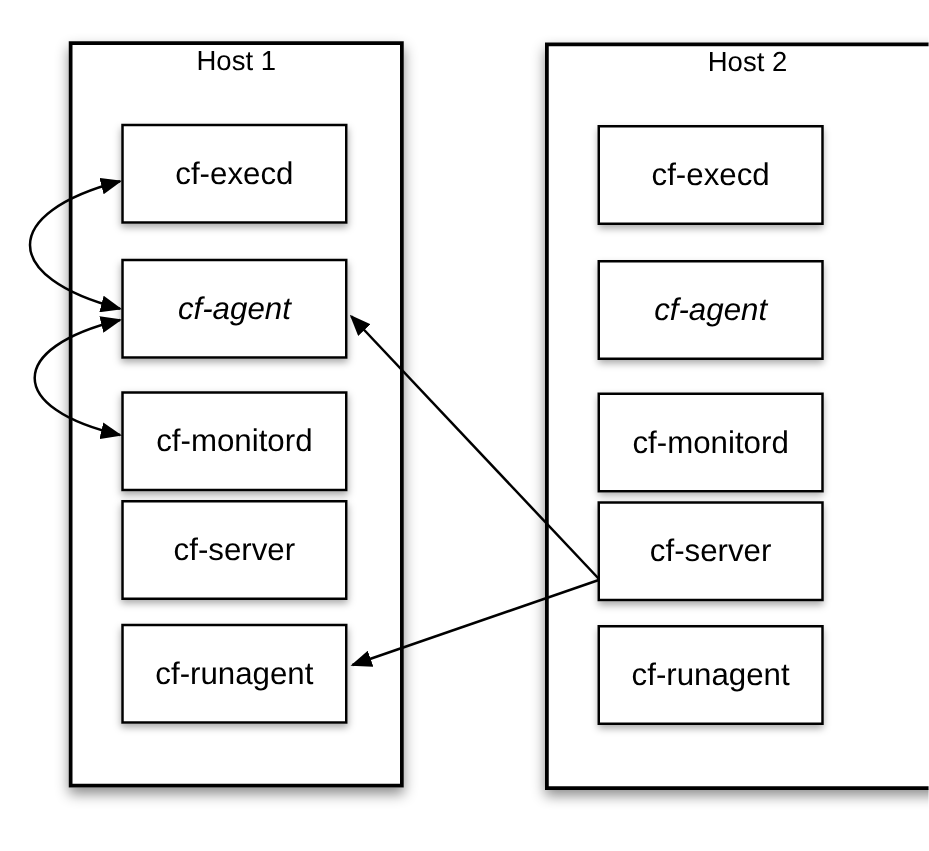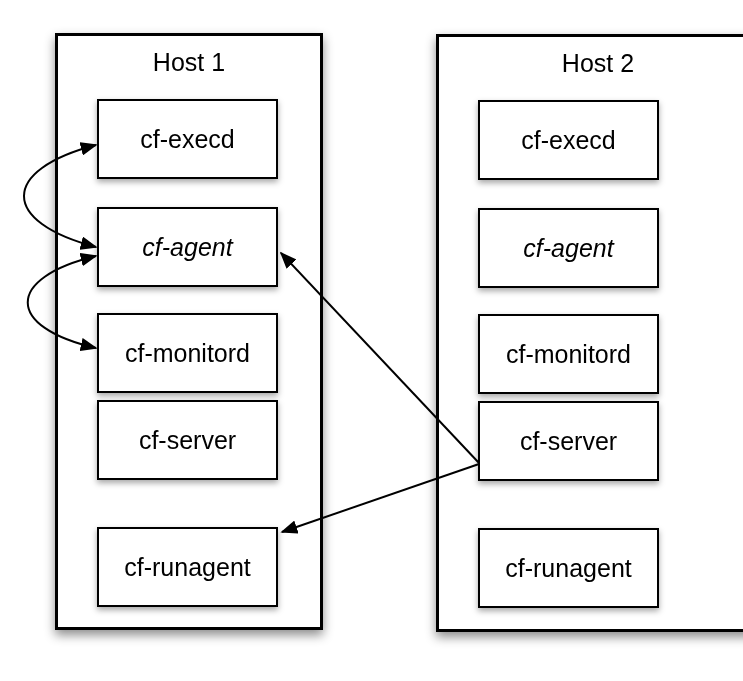--- a/index.html
+++ b/index.html
@@ -19,23 +19,22 @@
     position: absolute;
     background: #ffffff;
     border: 3px solid #000000;
     box-sizing: border-box;
     box-shadow: 0 5px 10px rgba(0,0,0,0.45);
     z-index: 1;
   }
   .host1 { left: 55px; top: 33px; width: 268px; height: 597px; }
   .host2 { left: 436px; top: 34px; width: 324px; height: 598px; }
   .host-title {
-    padding-top: 12px;
     text-align: center;
-    font-size: 25px;
+    font-size: 22px;
     color: #000000;
     white-space: nowrap;
   }
   .component {
     position: absolute;
     left: 39px;
     width: 181px;
     height: 80px;
     background: #ffffff;
     border: 2px solid #000000;
@@ -47,21 +46,21 @@
   }
   .component span {
     font-size: 25px;
     color: #000000;
     white-space: nowrap;
   }
   .r0 { top: 63px; }
   .r1 { top: 171px; font-style: italic; }
   .r2 { top: 277px; }
   .r3 { top: 364px; }
-  .r4 { top: 491px; text-align: center; }
+  .r4 { top: 463px; text-align: center; }
   svg.arrows {
     position: absolute;
     left: 0;
     top: 0;
     width: 743px;
     height: 681px;
     z-index: 10;
     pointer-events: none;
   }
   svg.arrows path.edge {

